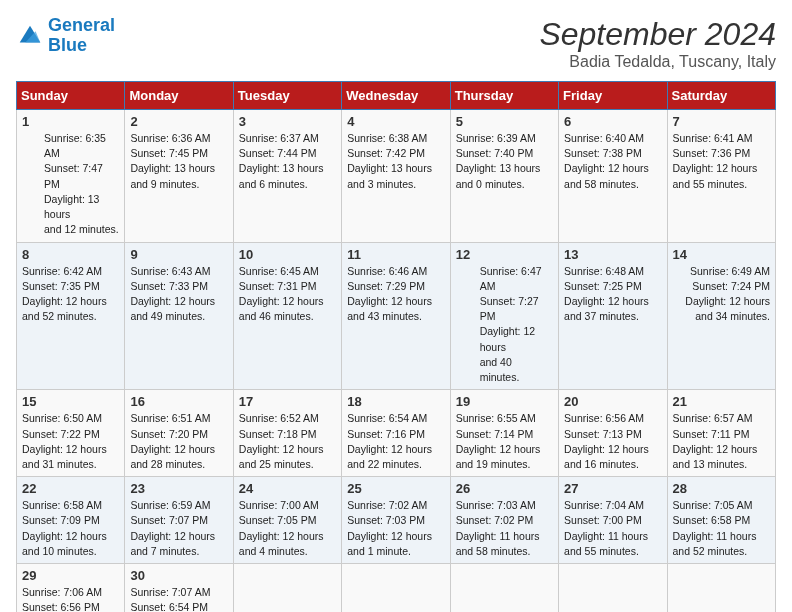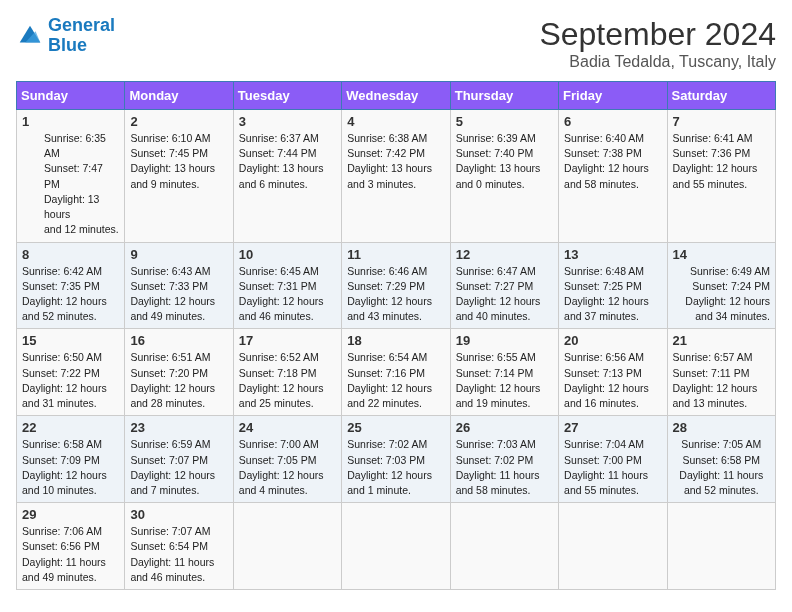--- a/index.html
+++ b/index.html
@@ -35,33 +35,34 @@
       width: 28px;
       height: 28px;
     }
     .title-block {
       text-align: right;
     }
     .title-block h1 {
       font-size: 32px;
       font-weight: normal;
       color: #333;
+      font-style: italic;
     }
     .title-block h2 {
       font-size: 16px;
       font-weight: normal;
       color: #555;
     }
     table {
       width: 100%;
       border-collapse: collapse;
       font-size: 11px;
     }
     thead tr th {
-      background-color: #8b5cf6;
+      background-color: #b91c1c;
       color: #fff;
       padding: 6px 4px;
       text-align: left;
       font-size: 13px;
       font-weight: bold;
       border: 1px solid #3d7ab5;
     }
     tbody tr td {
       vertical-align: top;
       padding: 4px 5px;
@@ -127,21 +128,21 @@
   <tr>
         <td>
           <span class="day-num">1</span>
           <div class="day-info" style="white-space: pre-line; margin-left: 22px;">Sunrise: 6:35 AM
 Sunset: 7:47 PM
 Daylight: 13 hours
 and 12 minutes.</div>
         </td>
         <td>
           <span class="day-num">2</span>
-          <div class="day-info" style="white-space: pre-line;">Sunrise: 6:10 AM
+          <div class="day-info" style="white-space: pre-line;">Sunrise: 6:36 AM
 Sunset: 7:45 PM
 Daylight: 13 hours
 and 9 minutes.</div>
         </td>
         <td>
           <span class="day-num">3</span>
           <div class="day-info" style="white-space: pre-line;">Sunrise: 6:37 AM
 Sunset: 7:44 PM
 Daylight: 13 hours
 and 6 minutes.</div>
@@ -199,21 +200,21 @@
         </td>
         <td>
           <span class="day-num">11</span>
           <div class="day-info" style="white-space: pre-line;">Sunrise: 6:46 AM
 Sunset: 7:29 PM
 Daylight: 12 hours
 and 43 minutes.</div>
         </td>
         <td>
           <span class="day-num">12</span>
-          <div class="day-info" style="white-space: pre-line;">Sunrise: 6:47 AM
+          <div class="day-info" style="white-space: pre-line; margin-left: 24px;">Sunrise: 6:47 AM
 Sunset: 7:27 PM
 Daylight: 12 hours
 and 40 minutes.</div>
         </td>
         <td>
           <span class="day-num">13</span>
           <div class="day-info" style="white-space: pre-line;">Sunrise: 6:48 AM
 Sunset: 7:25 PM
 Daylight: 12 hours
 and 37 minutes.</div>
@@ -315,21 +316,21 @@
         </td>
         <td>
           <span class="day-num">27</span>
           <div class="day-info" style="white-space: pre-line;">Sunrise: 7:04 AM
 Sunset: 7:00 PM
 Daylight: 11 hours
 and 55 minutes.</div>
         </td>
         <td>
           <span class="day-num">28</span>
-          <div class="day-info" style="white-space: pre-line; text-align: center;">Sunrise: 7:05 AM
+          <div class="day-info" style="white-space: pre-line;">Sunrise: 7:05 AM
 Sunset: 6:58 PM
 Daylight: 11 hours
 and 52 minutes.</div>
         </td>
       </tr>
       <tr>
         <td>
           <span class="day-num">29</span>
           <div class="day-info" style="white-space: pre-line;">Sunrise: 7:06 AM
 Sunset: 6:56 PM

